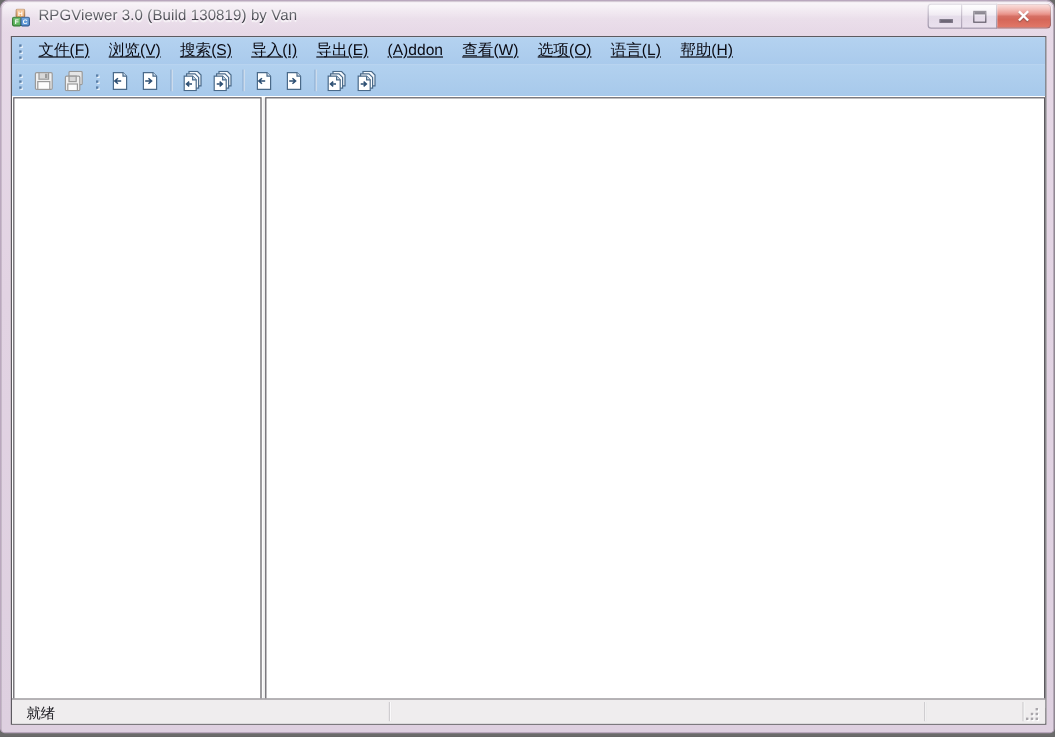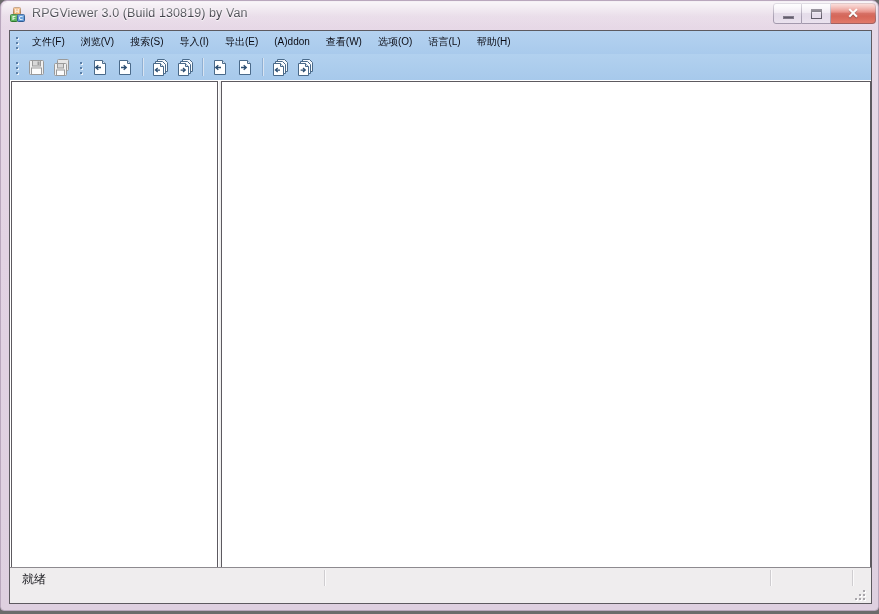--- a/index.html
+++ b/index.html
@@ -160,25 +160,26 @@
     width: 2px; height: 2px;
     background: #5a7fa8;
     box-shadow: 1px 1px 0 rgba(255,255,255,.75);
   }
   .grip span:nth-child(1){ top: 4px; }
   .grip span:nth-child(2){ top: 9px; }
   .grip span:nth-child(3){ top: 14px; }
 
   .menu-item {
     padding: 2px 8px 3px 8px;
-    font-size: 10px;
+    font-size: 13px;
     color: #0a0a12;
     white-space: nowrap;
     cursor: default;
     line-height: 16px;
+    text-decoration: underline;
   }
 
   
   .toolbar {
     position: absolute;
     left: 0; top: 23px;
     width: 861px;
     height: 26px;
     background: linear-gradient(180deg,#b2d1ef 0%,#a7c9eb 100%);
     box-sizing: border-box;
@@ -236,21 +237,21 @@
     box-sizing: border-box;
     overflow: hidden;
   }
 
   
   .statusbar {
     position: absolute;
     left: 0;
     bottom: 0;
     width: 861px;
-    height: 36px;
+    height: 21px;
     background: #efedee;
     border-top: 1px solid #8d8a8f;
     box-sizing: border-box;
   }
   .sb-text {
     position: absolute;
     left: 12px; top: 3px;
     font-size: 12px;
     color: #15151a;
     white-space: nowrap;

